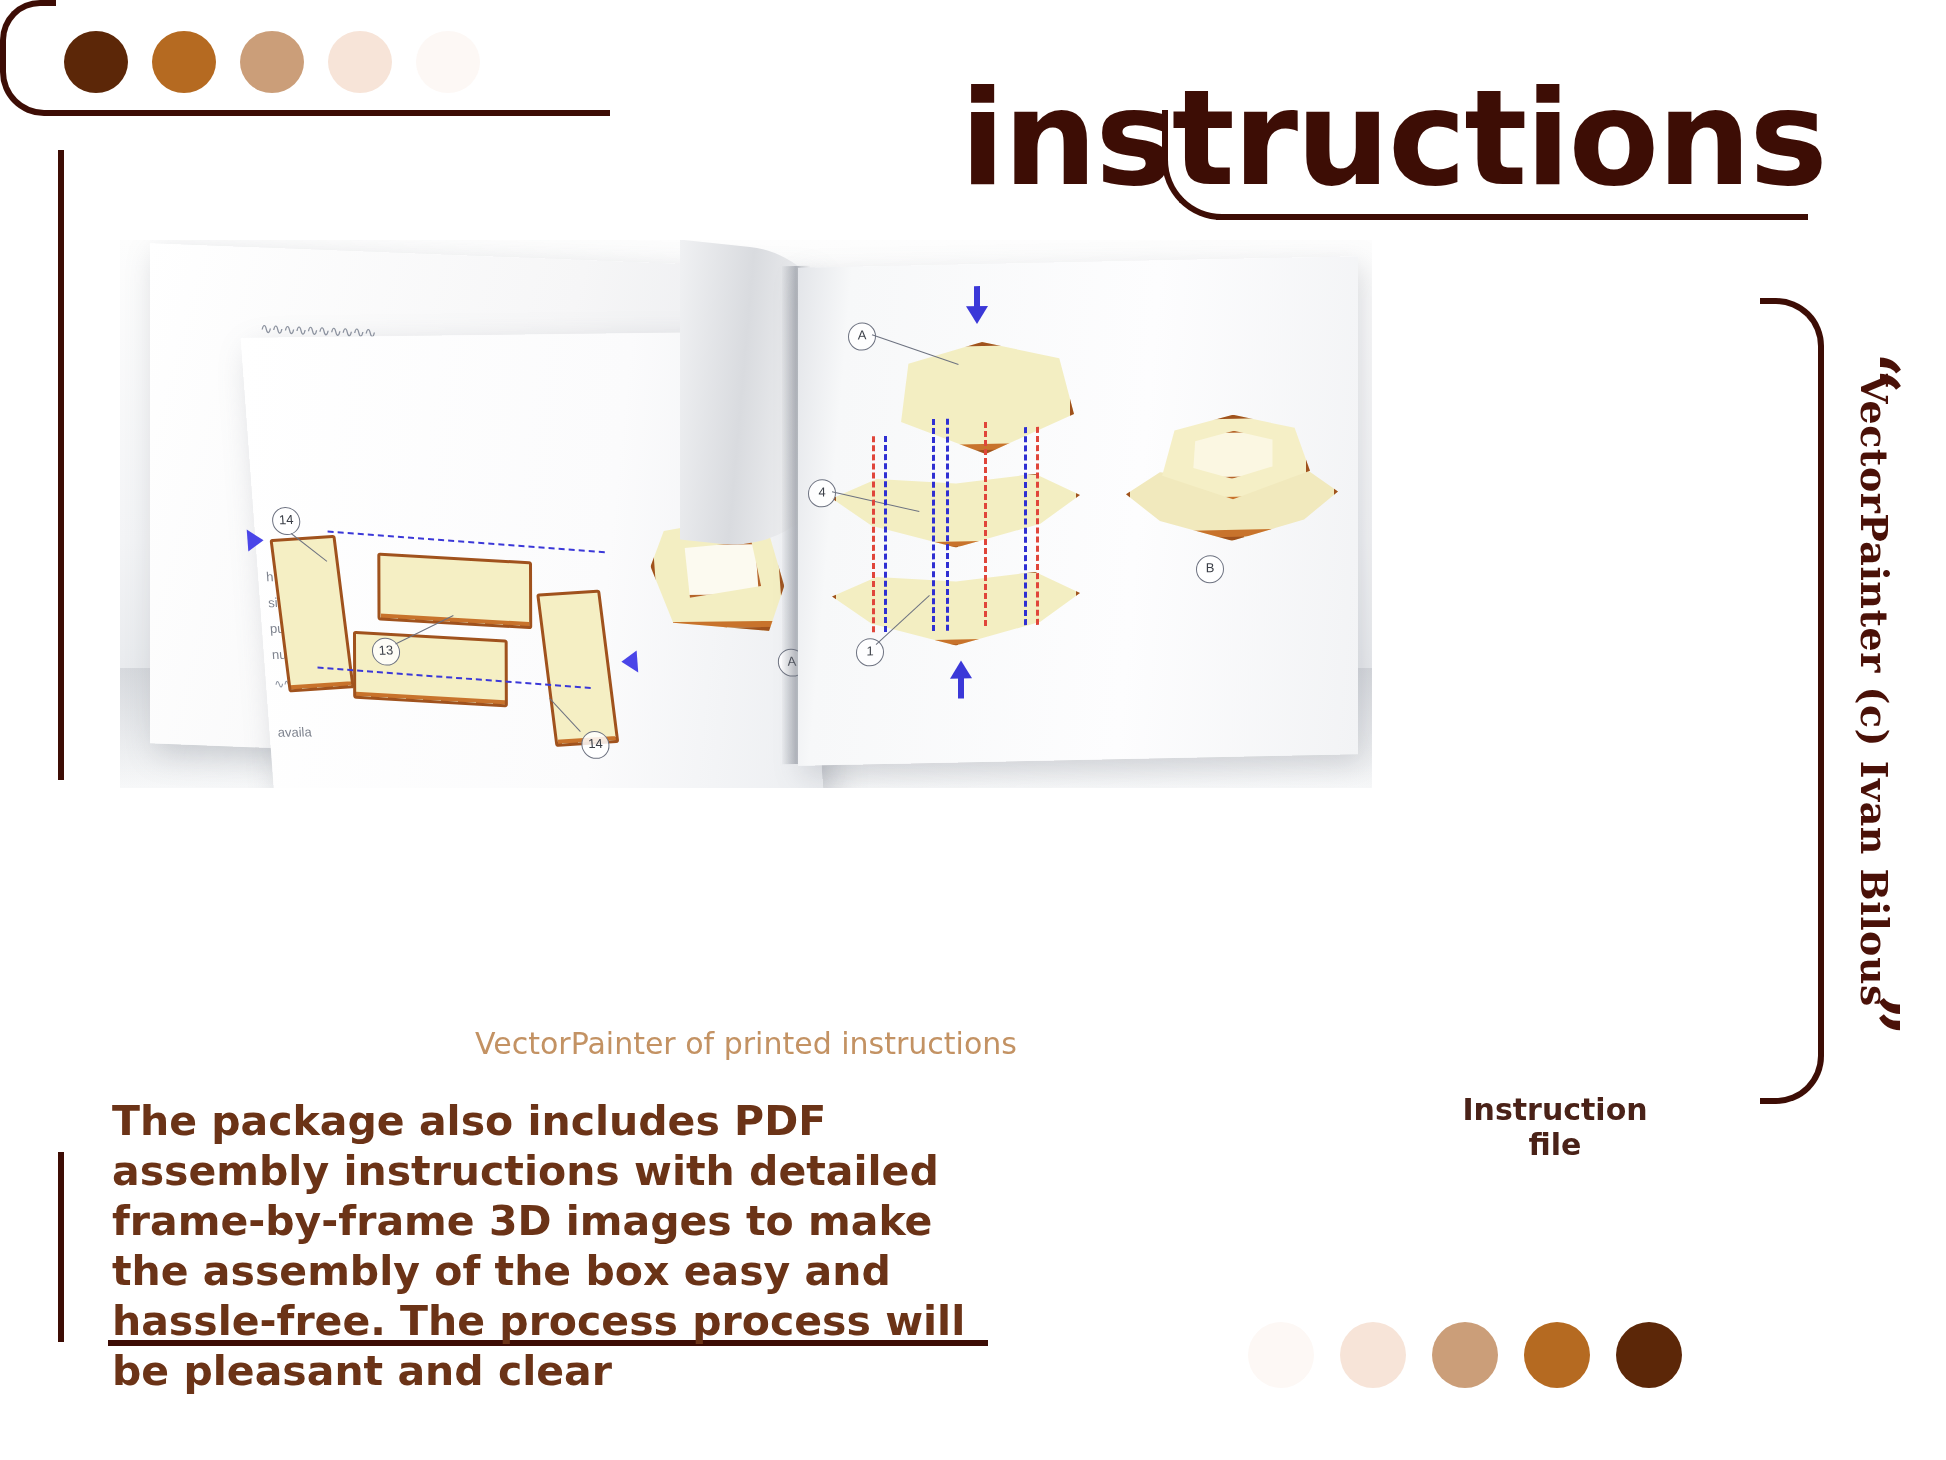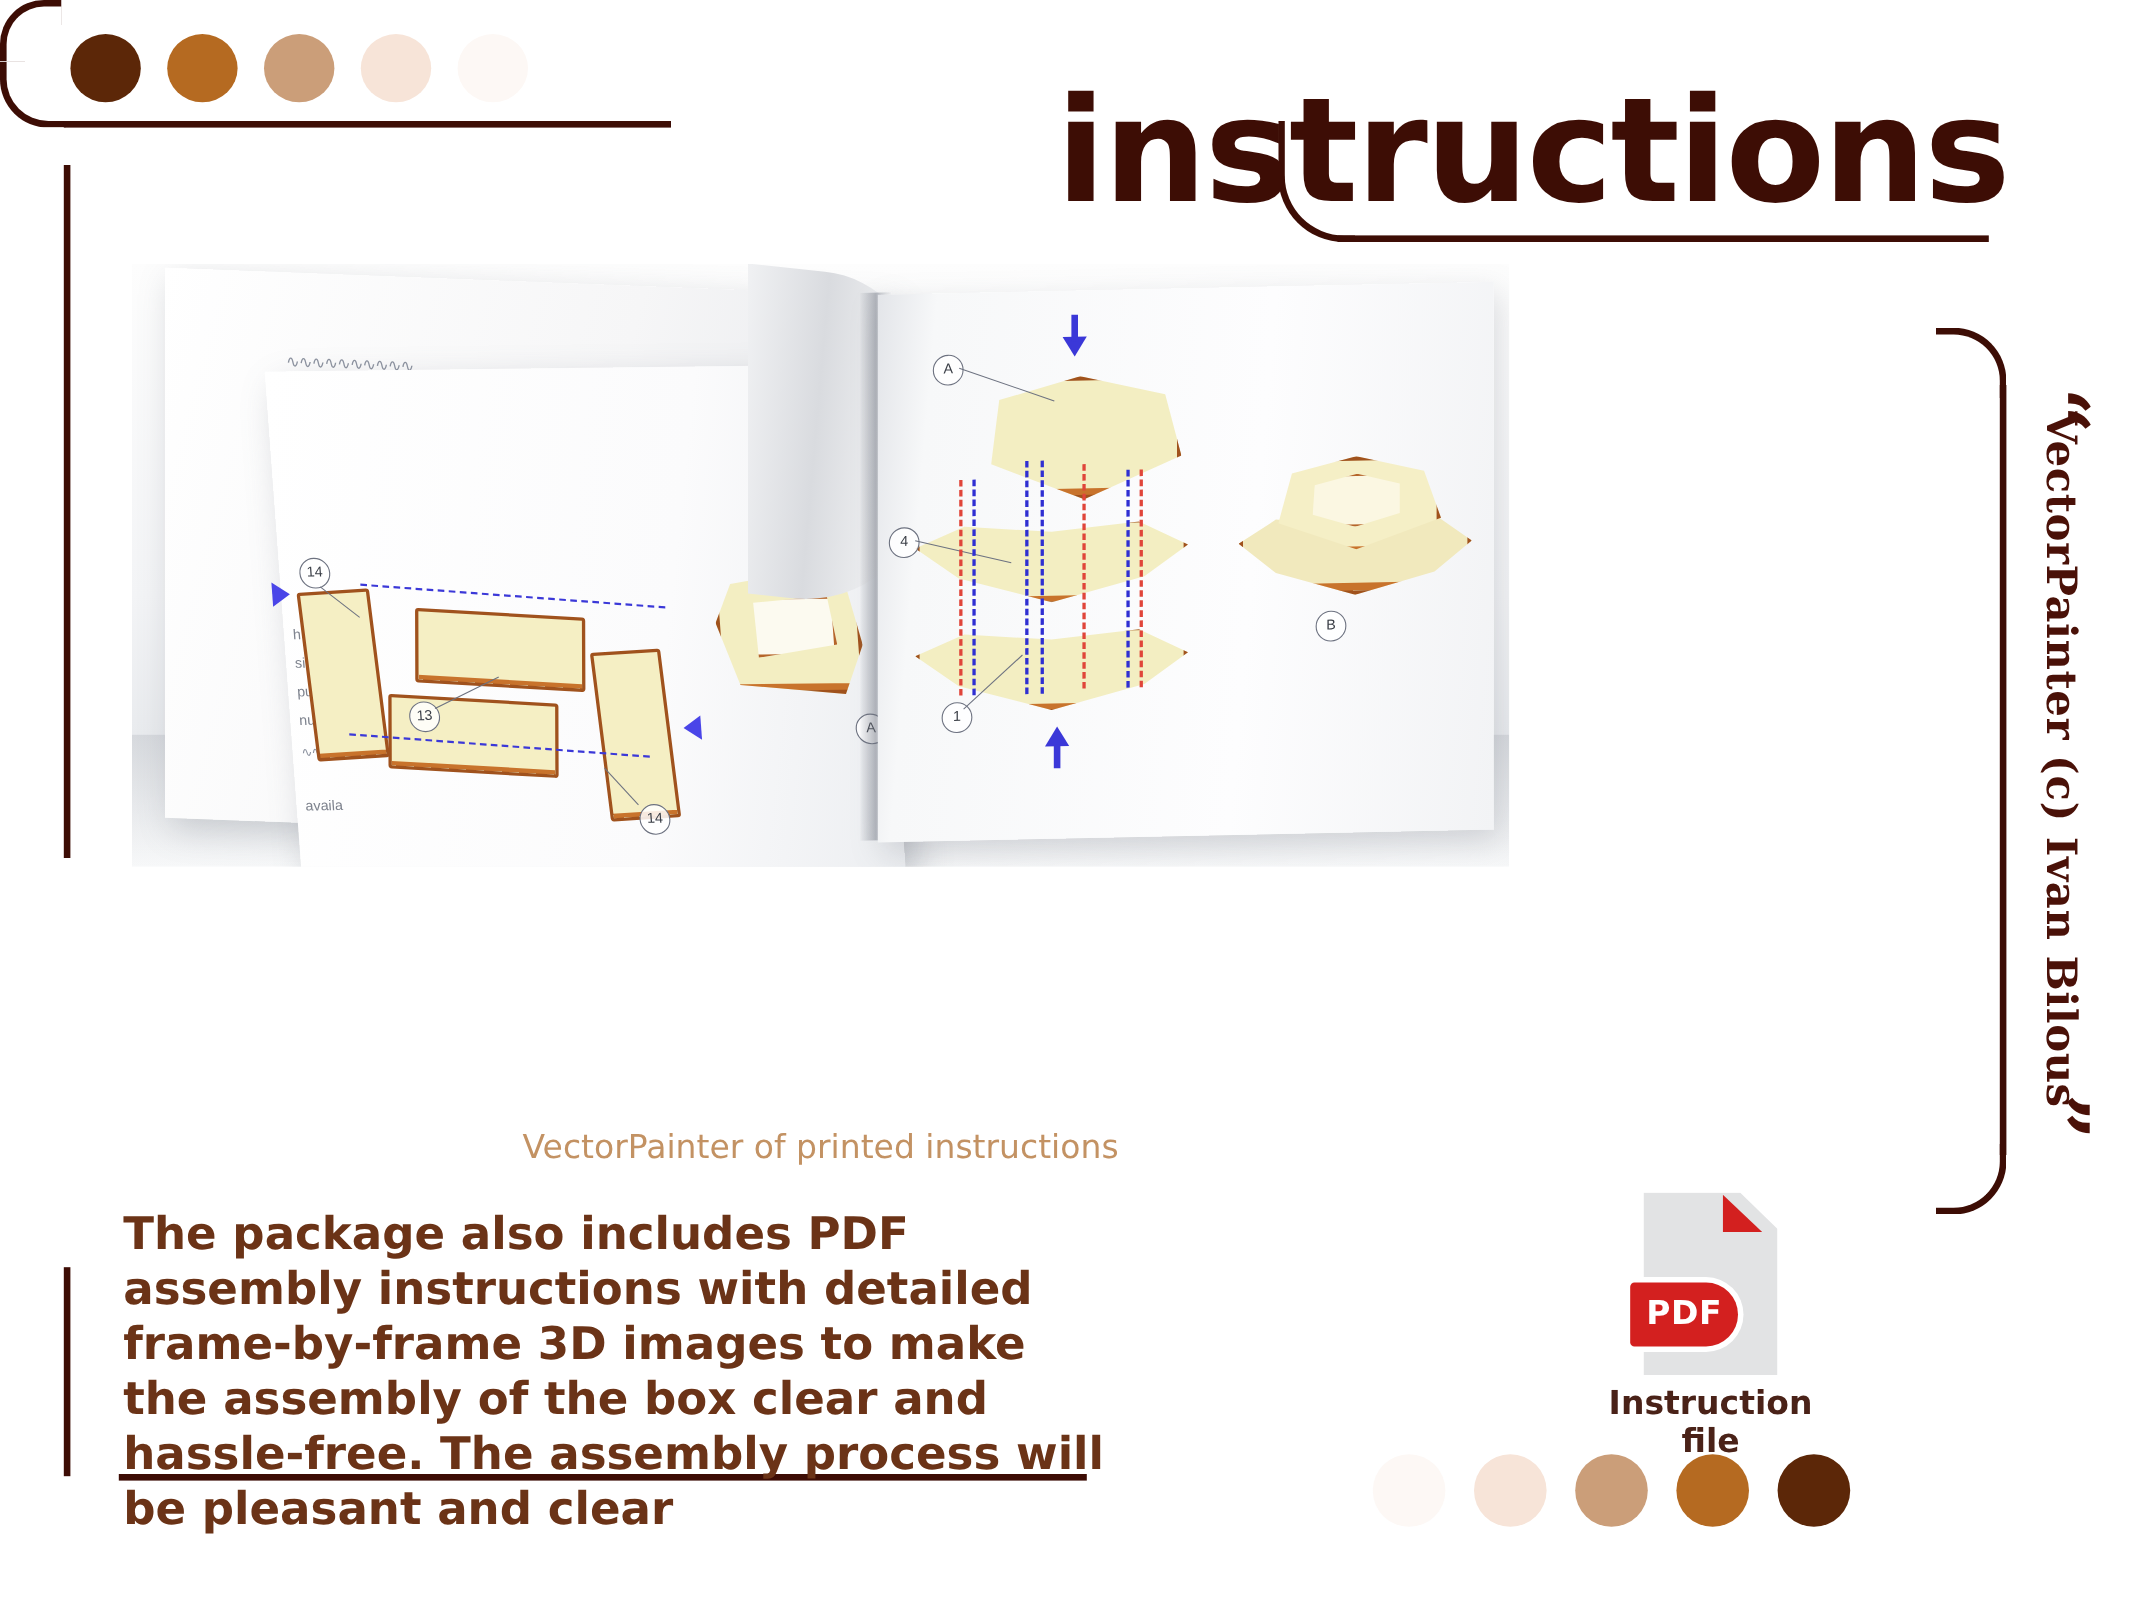--- a/index.html
+++ b/index.html
@@ -543,28 +543,23 @@
       <div style="position:absolute;left:64px;top:22px;width:88px;height:44px;background:#fbf7e2;
                   border:2px solid #b5652a;
                   clip-path:polygon(10% 20%, 52% 0%, 94% 20%, 94% 76%, 50% 100%, 8% 76%);"></div>
     </div>
     <div class="callout" style="left:398px;top:296px;">B</div>
   </div>
 </div>
 
 <div id="mockup-caption">VectorPainter of printed instructions</div>
 
-<div id="main-paragraph">The package also includes PDF assembly instructions with detailed frame-by-frame 3D images to make the assembly of the box clear and hassle-free. The assembly process will be pleasant and clear</div>
+<div id="main-paragraph">The package also includes PDF assembly instructions with detailed frame-by-frame 3D images to make the assembly of the box easy and hassle-free. The process process will be pleasant and clear</div>
 
 <div id="pdf-badge">
-  <div id="pdf-icon-wrap">
-    <div id="pdf-sheet"></div>
-    <div id="pdf-fold"></div>
-    <div id="pdf-chip">PDF</div>
-  </div>
   <div id="pdf-label">Instruction file</div>
 </div>
 
 <div id="palette-bottom">
   <div class="swatch" style="background:#fdf8f5"></div>
   <div class="swatch" style="background:#f7e4d8"></div>
   <div class="swatch" style="background:#cb9e79"></div>
   <div class="swatch" style="background:#b56a21"></div>
   <div class="swatch" style="background:#5c2708"></div>
 </div>

